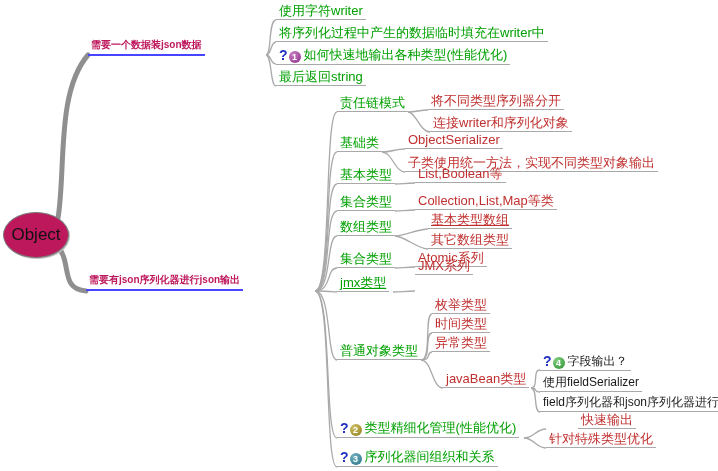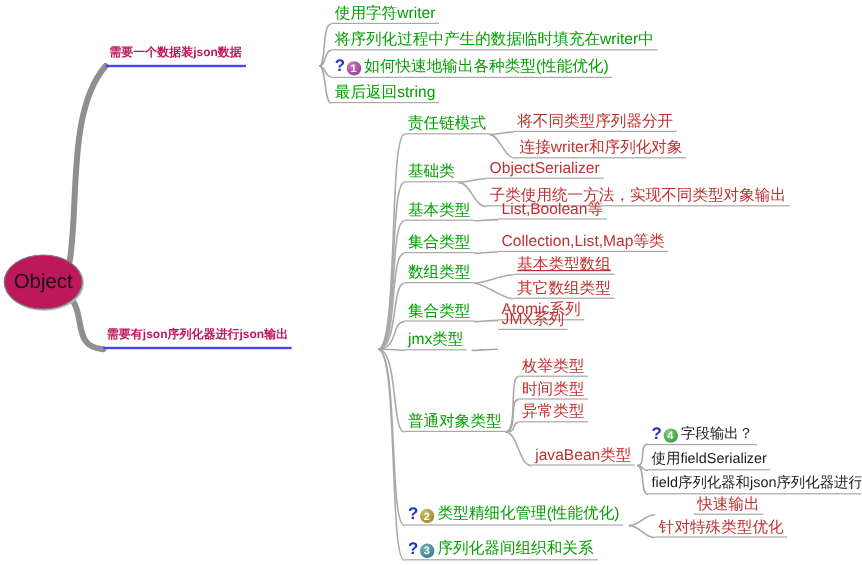--- a/index.html
+++ b/index.html
@@ -106,21 +106,21 @@
   <div class="node green" style="left:337px;top:194px;">集合类型</div>
   <div class="node red" style="left:415px;top:193px;">Collection,List,Map等类</div>
 
   <div class="node green" style="left:337px;top:219px;">数组类型</div>
   <div class="node red" style="left:428px;top:212px;text-decoration:underline;">基本类型数组</div>
   <div class="node red" style="left:428px;top:232px;">其它数组类型</div>
 
   <div class="node green" style="left:337px;top:251px;">集合类型</div>
   <div class="node red" style="left:415px;top:250px;">Atomic系列</div>
 
-  <div class="node green" style="left:337px;top:275px;">jmx类型</div>
+  <div class="node green" style="left:337px;top:275px;text-decoration:underline;">jmx类型</div>
   <div class="node red" style="left:415px;top:258px;">JMX系列</div>
 
   <div class="node green" style="left:337px;top:343px;">普通对象类型</div>
   <div class="node red" style="left:432px;top:297px;">枚举类型</div>
   <div class="node red" style="left:432px;top:316px;">时间类型</div>
   <div class="node red" style="left:432px;top:335px;">异常类型</div>
   <div class="node red" style="left:443px;top:371px;">javaBean类型</div>
 
   <div class="node black" style="left:540px;top:353px;">
     <span class="q">?</span><span class="p p4">4</span><span>字段输出？</span>

